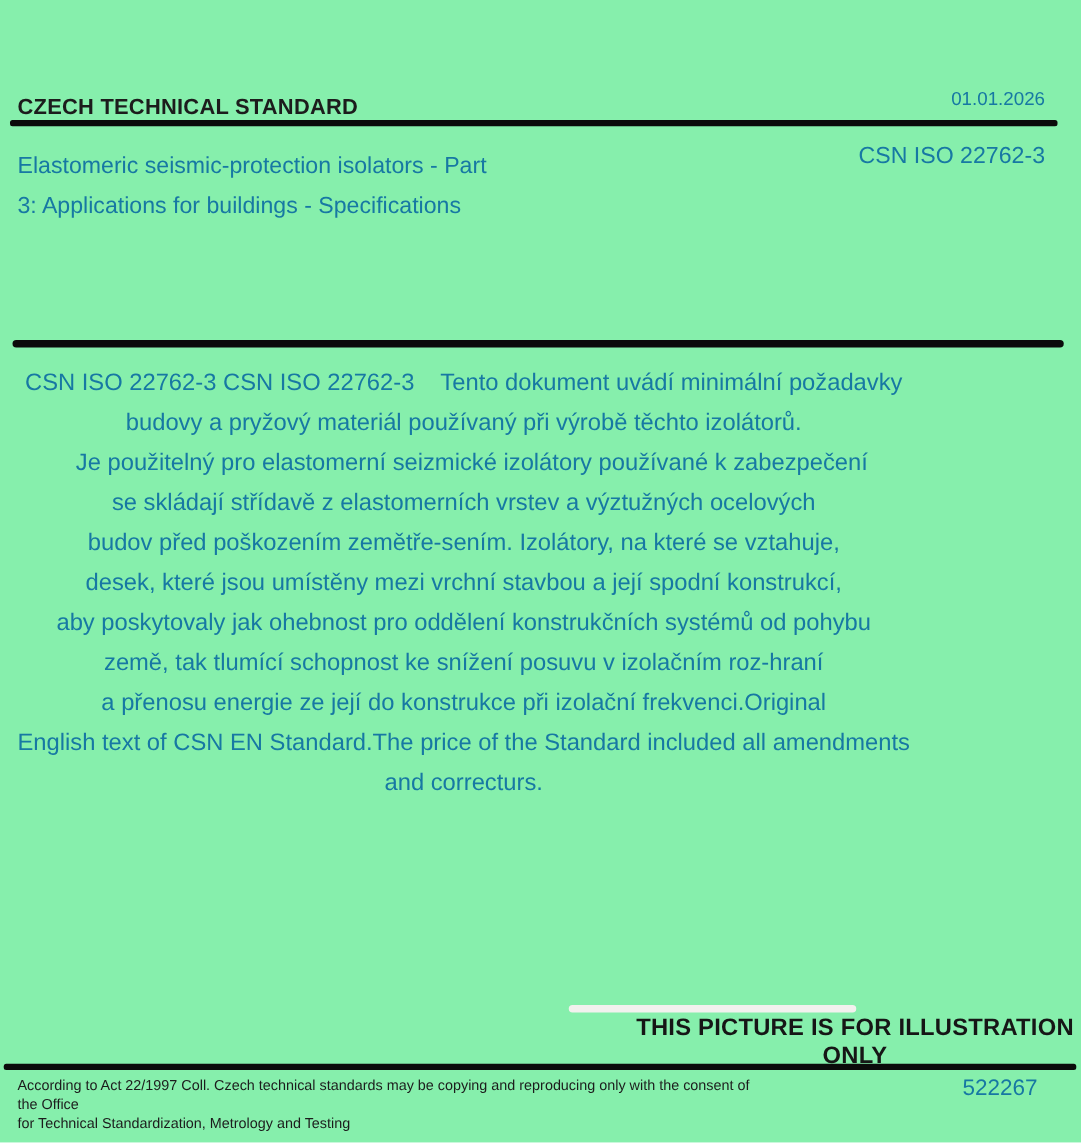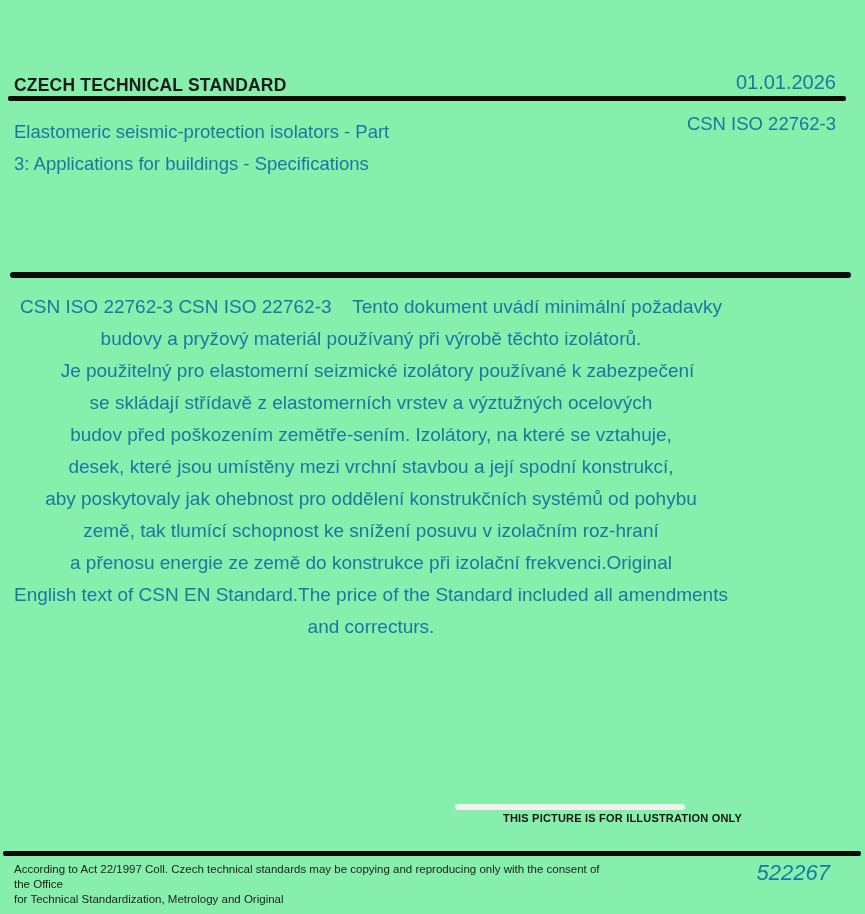--- a/index.html
+++ b/index.html
@@ -17,21 +17,21 @@
     position: absolute;
     left: 14px; top: 75px;
     font-size: 17.5px;
     font-weight: bold;
     color: #1c1c1c;
     letter-spacing: 0.2px;
   }
   .date {
     position: absolute;
     right: 29px; top: 71px;
-    font-size: 20px;
+    font-size: 15px;
     color: #1778a3;
   }
   .rule-header {
     position: absolute;
     left: 8px; top: 96px;
     width: 838px; height: 5px;
     background: #0b0b0b;
     border-radius: 2px;
   }
   
@@ -74,24 +74,25 @@
     position: absolute;
     left: 455px; top: 804px;
     width: 230px; height: 6px;
     background: #f2f1ee;
     border-radius: 3px;
   }
   
   .illustration-note {
     position: absolute;
     left: 503px; top: 812px;
-    font-size: 11px;
+    font-size: 19px;
     font-weight: bold;
     color: #161616;
     letter-spacing: 0.2px;
+    text-align: center;
   }
   
   .rule-footer {
     position: absolute;
     left: 3px; top: 851px;
     width: 858px; height: 5px;
     background: #0b0b0b;
     border-radius: 2px;
   }
   .legal {
@@ -99,23 +100,22 @@
     left: 14px; top: 862px;
     width: 600px;
     font-size: 11.5px;
     font-weight: normal;
     line-height: 15px;
     color: #1c1c1c;
   }
   .order-number {
     position: absolute;
     right: 35px; top: 860px;
-    font-size: 22px;
+    font-size: 18px;
     color: #1778a3;
-    font-style: italic;
   }
 </style>
 </head>
 <body>
 
 <div class="page">
 
   <div class="std-label">CZECH TECHNICAL STANDARD</div>
   <div class="date">01.01.2026</div>
   <div class="rule-header"></div>
@@ -132,29 +132,29 @@
 
   <div class="body-text">
     <div class="line">CSN ISO 22762-3 CSN ISO 22762-3    Tento dokument uvádí minimální požadavky</div>
     <div class="line">budovy a pryžový materiál používaný při výrobě těchto izolátorů.</div>
     <div class="line indent">Je použitelný pro elastomerní seizmické izolátory používané k zabezpečení</div>
     <div class="line">se skládají střídavě z elastomerních vrstev a výztužných ocelových</div>
     <div class="line">budov před poškozením zemětře-sením. Izolátory, na které se vztahuje,</div>
     <div class="line">desek, které jsou umístěny mezi vrchní stavbou a její spodní konstrukcí,</div>
     <div class="line">aby poskytovaly jak ohebnost pro oddělení konstrukčních systémů od pohybu</div>
     <div class="line">země, tak tlumící schopnost ke snížení posuvu v izolačním roz-hraní</div>
-    <div class="line">a přenosu energie ze země do konstrukce při izolační frekvenci.Original</div>
+    <div class="line">a přenosu energie ze její do konstrukce při izolační frekvenci.Original</div>
     <div class="line">English text of CSN EN Standard.The price of the Standard included all amendments</div>
     <div class="line">and correcturs.</div>
   </div>
 
   <div class="smudge"></div>
 
   <div class="illustration-note">THIS PICTURE IS FOR ILLUSTRATION ONLY</div>
 
   <div class="rule-footer"></div>
   <div class="legal">
     <div>According to Act 22/1997 Coll. Czech technical standards may be copying and reproducing only with the consent of the Office</div>
-    <div>for Technical Standardization, Metrology and Original</div>
+    <div>for Technical Standardization, Metrology and Testing</div>
   </div>
   <div class="order-number">522267</div>
 
 </div>
 
 </body></html>

